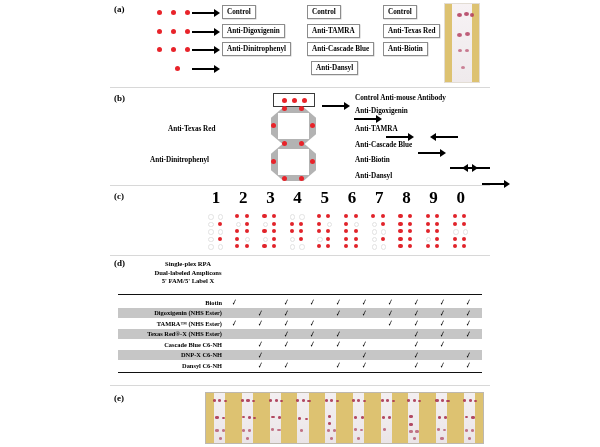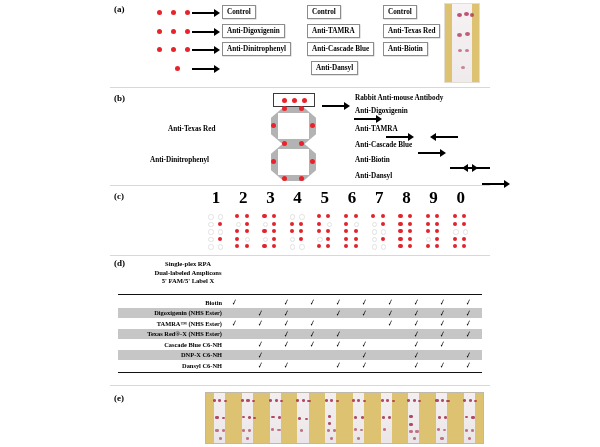--- a/index.html
+++ b/index.html
@@ -245,21 +245,21 @@
       <div class="bdot" style="left:0px;top:52px;"></div>
       <div class="bdot" style="left:39px;top:52px;"></div>
 
       <div class="bdot" style="left:11px;top:69px;"></div>
       <div class="bdot" style="left:28px;top:69px;"></div>
     </div>
 
     
     <div class="arrow right" style="left:322px;top:8px;width:28px;">
       <span class="shaft" style="width:24px;"></span><span class="head"></span></div>
-    <div class="b-text" style="left:355px;top:6px;">Rabbit Anti-mouse Antibody</div>
+    <div class="b-text" style="left:355px;top:6px;">Control Anti-mouse Antibody</div>
 
     <div class="arrow right" style="left:322px;top:21px;width:28px;">
       <span class="shaft" style="width:24px;"></span><span class="head"></span></div>
     <div class="b-text" style="left:355px;top:19px;">Anti-Digoxigenin</div>
 
     <div class="arrow right" style="left:322px;top:39px;width:28px;">
       <span class="shaft" style="width:24px;"></span><span class="head"></span></div>
     <div class="b-text" style="left:355px;top:37px;">Anti-TAMRA</div>
 
     <div class="arrow right" style="left:322px;top:55px;width:28px;">

